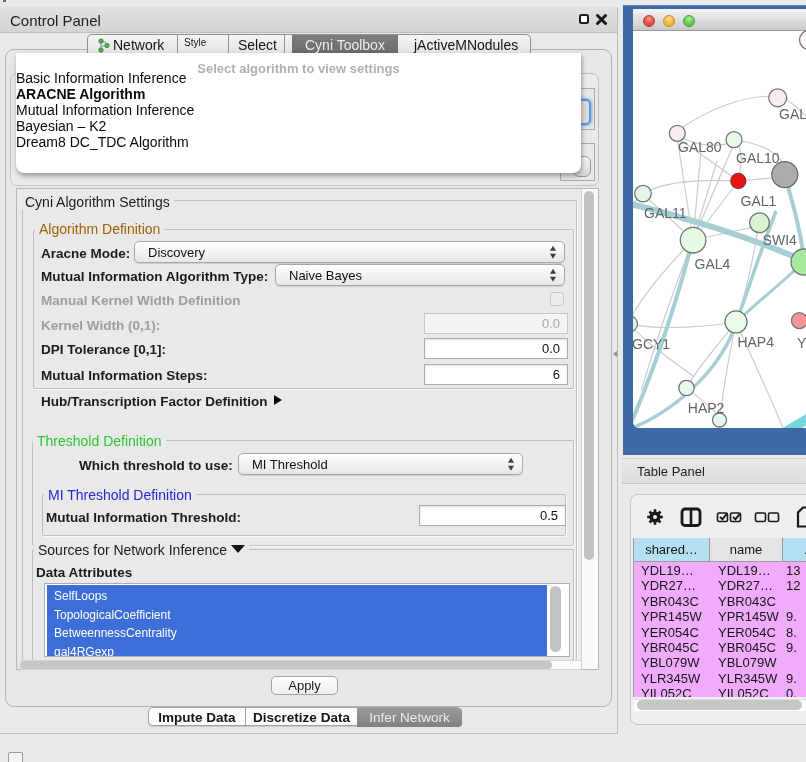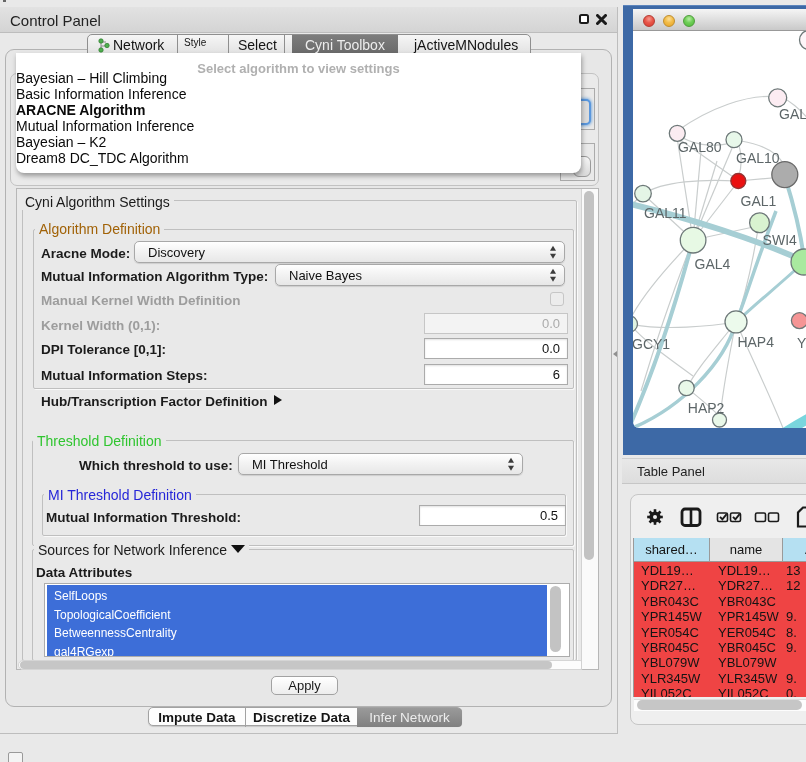--- a/index.html
+++ b/index.html
@@ -144,21 +144,20 @@
   <div class="abs" style="left:208px;top:0;width:1px;height:19px;background:#a2a2a2;"></div>
   <div class="abs" style="left:208px;top:0;width:105px;height:19px;background:linear-gradient(#9a9a9a,#808080);border-radius:0 4px 4px 0;"></div>
   <div class="abs" style="left:0;top:2px;width:96px;text-align:center;font-size:13.5px;font-weight:bold;color:#141414;">Impute Data</div>
   <div class="abs" style="left:97px;top:2px;width:111px;text-align:center;font-size:13.5px;font-weight:bold;color:#141414;">Discretize Data</div>
   <div class="abs" style="left:208px;top:2px;width:105px;text-align:center;font-size:13.5px;color:#ededed;">Infer Network</div>
 </div>
 
 <div class="abs" style="left:16px;top:53px;width:565px;height:120px;background:#fff;border-radius:0 0 8px 8px;box-shadow:1px 3px 5px rgba(0,0,0,.35);">
   <div class="abs" style="left:0;top:8px;width:565px;text-align:center;font-size:13px;font-weight:bold;color:#b0b0b0;">Select algorithm to view settings</div>
   <div class="abs" style="left:0px;top:17px;font-size:14px;color:#0a0a0a;line-height:16px;">
-    <div style="padding-left:0;">Bayesian – Hill Climbing</div>
     <div>Basic Information Inference</div>
     <div style="font-weight:bold;">ARACNE Algorithm</div>
     <div>Mutual Information Inference</div>
     <div>Bayesian – K2</div>
     <div>Dream8 DC_TDC Algorithm</div>
   </div>
 </div>
 
 <div class="abs" style="left:613px;top:351px;width:0;height:0;border-top:3.5px solid transparent;border-bottom:3.5px solid transparent;border-right:4.5px solid #8f8f8f;"></div>
 
@@ -264,21 +263,21 @@
       <rect x="122.5" y="7" width="10" height="8.5" rx="1.5"></rect>
     </g>
     <g fill="none" stroke="#1a1a1a" stroke-width="1.9">
       <path d="M74,10.8 l2.4,2.6 l4.2,-5.2"></path>
       <path d="M87,10.8 l2.4,2.6 l4.2,-5.2"></path>
     </g>
     <path d="M157,1.5 h10 v19 h-15 v-14 z" fill="none" stroke="#1a1a1a" stroke-width="2.2"></path>
   </svg>
 </div>
 
-<div class="abs" style="left:633px;top:538px;width:173px;height:159px;background:#ef4444;overflow:hidden;border-left:1px solid #9a9a9a;font-size:13px;color:#141414;">
+<div class="abs" style="left:633px;top:538px;width:173px;height:159px;background:#f0abfc;overflow:hidden;border-left:1px solid #9a9a9a;font-size:13px;color:#141414;">
   <div class="abs" style="left:0;top:0;width:76px;height:24px;background:#b5e0f2;border-right:1px solid #9a9a9a;border-bottom:1px solid #9a9a9a;text-align:center;padding-top:4px;">shared…</div>
   <div class="abs" style="left:76px;top:0;width:73px;height:24px;background:#e4e4e4;border-right:1px solid #9a9a9a;border-bottom:1px solid #9a9a9a;text-align:center;padding-top:4px;">name</div>
   <div class="abs" style="left:149px;top:0;width:60px;height:24px;background:#b5e0f2;border-bottom:1px solid #9a9a9a;padding-top:4px;padding-left:22px;">A</div>
   <div class="abs" style="left:7px;top:25px;line-height:15.4px;">YDL19…<br>YDR27…<br>YBR043C<br>YPR145W<br>YER054C<br>YBR045C<br>YBL079W<br>YLR345W<br>YIL052C</div>
   <div class="abs" style="left:84px;top:25px;line-height:15.4px;">YDL19…<br>YDR27…<br>YBR043C<br>YPR145W<br>YER054C<br>YBR045C<br>YBL079W<br>YLR345W<br>YIL052C</div>
   <div class="abs" style="left:152px;top:25px;line-height:15.4px;">13<br>12<br>&nbsp;<br>9.<br>8.<br>9.<br>&nbsp;<br>9.<br>0.</div>
 </div>
 
 <div class="abs" style="left:634px;top:699px;width:172px;height:12px;background:#fdfdfd;border-top:1px solid #ddd;"></div>
 <div class="abs" style="left:637px;top:700px;width:165px;height:10px;background:#c6c6c6;border-radius:5px;"></div>

